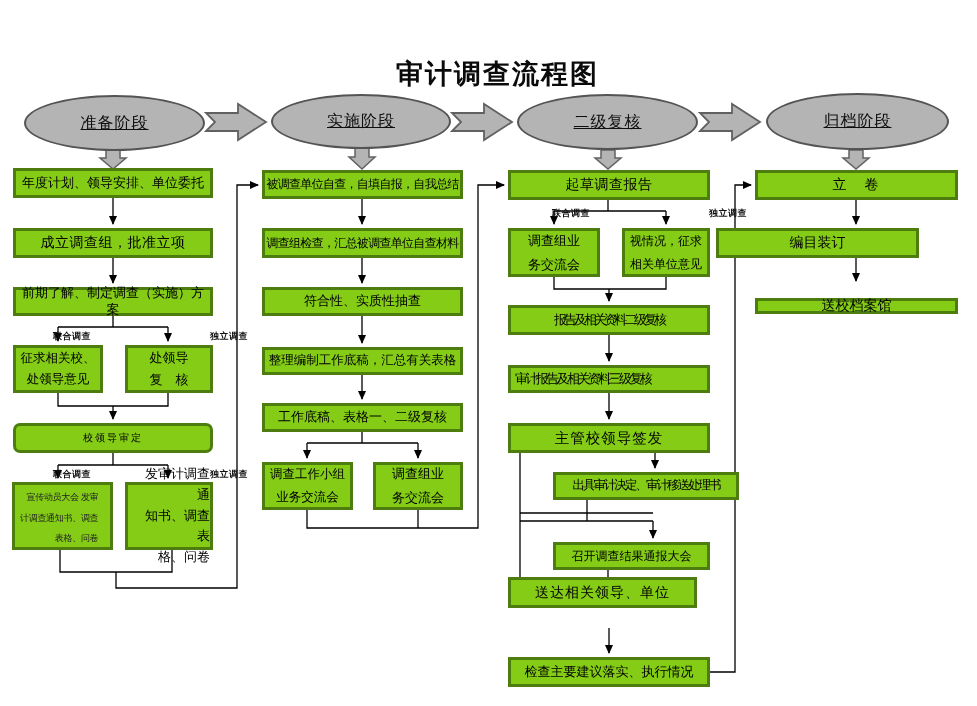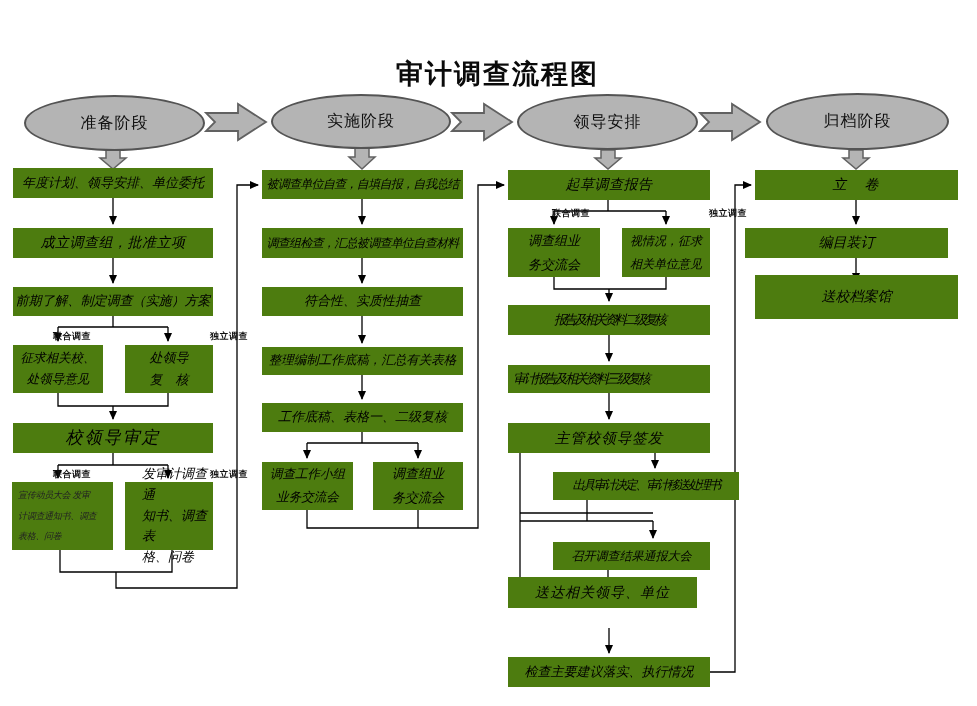--- a/index.html
+++ b/index.html
@@ -2,27 +2,27 @@
 <html><head>
 <meta charset="utf-8">
 <style>
   html,body{margin:0;padding:0;background:#fff;}
   #canvas{position:relative;width:977px;height:706px;background:#ffffff;overflow:hidden;
           font-family:"Liberation Sans",sans-serif;color:#000;}
   #title{position:absolute;left:9px;top:56px;width:977px;text-align:center;
          font-size:27px;font-weight:bold;letter-spacing:2px;color:#0a0a0a;}
   .ellipse{position:absolute;background:#b4b4b4;border:2px solid #545454;border-radius:50%;
            display:flex;align-items:center;justify-content:center;box-sizing:border-box;}
-  .ellipse span{font-size:16px;letter-spacing:1px;color:#0f0f0f;}
-  .box{position:absolute;background:#4d7c0f;border:1px solid #4d7c0f;box-sizing:border-box;
+  .ellipse span{font-size:16px;letter-spacing:1px;color:#0f0f0f;text-decoration:underline;}
+  .box{position:absolute;background:#84cc16;border:3px solid #4d7c0f;box-sizing:border-box;
        display:flex;align-items:center;justify-content:center;text-align:center;
-       white-space:pre-line;line-height:1.25;font-style:italic;}
-  .left{justify-content:flex-start;text-align:left;}
+       white-space:pre-line;line-height:1.25;}
+  .left{justify-content:flex-start;text-align:right;}
   .fs12{font-size:12px;} .fs125{font-size:12.5px;} .fs13{font-size:13px;}
-  .fs14{font-size:14px;} .fs145{font-size:14.5px;} .fs15{font-size:17px;}
+  .fs14{font-size:14px;} .fs145{font-size:14.5px;} .fs15{font-size:10px;border-radius:7px;}
   .ls05{letter-spacing:.5px;} .ls1{letter-spacing:1px;} .ls2{letter-spacing:2px;}
   .lsn05{letter-spacing:-.7px;}
   .squeeze2{letter-spacing:-2px;} .squeeze25{letter-spacing:-2.6px;} .squeeze3{letter-spacing:-3px;}
   .lh16{line-height:1.6;} .lh17{line-height:1.7;} .lh18{line-height:1.8;}
   .lh185{line-height:1.85;} .lh19{line-height:1.9;}
   .pad4{padding-left:4px;} .pad8{padding-left:16px;}
   .tiny{font-size:9px;line-height:2.3;color:#222;padding:2px 0 0 5px;letter-spacing:-.3px;}
   .blabel{position:absolute;font-size:9px;font-weight:bold;letter-spacing:.5px;color:#111;padding-left:40px;}
   svg.layer{position:absolute;left:0;top:0;z-index:1;}
   .box,.ellipse,.blabel{z-index:2;}
@@ -110,21 +110,21 @@
     </g>
   </svg>
 
   <div class="ellipse" style="left:24px;top:95px;width:181px;height:56px">
     <span>准备阶段</span>
   </div>
   <div class="ellipse" style="left:271px;top:94px;width:180px;height:55px">
     <span>实施阶段</span>
   </div>
   <div class="ellipse" style="left:517px;top:94px;width:181px;height:56px">
-    <span>领导安排</span>
+    <span>二级复核</span>
   </div>
   <div class="ellipse" style="left:766px;top:93px;width:183px;height:57px">
     <span>归档阶段</span>
   </div>
 
   <div class="box fs13" style="left:13px;top:168px;width:200px;height:30px">年度计划、领导安排、单位委托</div>
   <div class="box fs14 ls05" style="left:13px;top:228px;width:200px;height:30px">成立调查组，批准立项</div>
   <div class="box fs13" style="left:13px;top:287px;width:200px;height:29px">前期了解、制定调查（实施）方案</div>
   <div class="blabel" style="left:13px;top:330px">联合调查</div>
   <div class="blabel" style="left:170px;top:330px">独立调查</div>
@@ -161,16 +161,16 @@
 相关单位意见</div>
   <div class="box fs13 squeeze3" style="left:508px;top:305px;width:202px;height:30px">报告及相关资料二级复核</div>
   <div class="box fs13 squeeze25 left pad4" style="left:508px;top:365px;width:202px;height:28px">审计报告及相关资料三级复核</div>
   <div class="box fs145 ls1" style="left:508px;top:423px;width:202px;height:30px">主管校领导签发</div>
   <div class="box fs125 squeeze2" style="left:553px;top:472px;width:186px;height:28px">出具审计决定、审计移送处理书</div>
   <div class="box fs12" style="left:553px;top:542px;width:157px;height:28px">召开调查结果通报大会</div>
   <div class="box fs14 ls1" style="left:508px;top:577px;width:189px;height:31px">送达相关领导、单位</div>
   <div class="box fs13" style="left:508px;top:657px;width:202px;height:30px">检查主要建议落实、执行情况</div>
 
   <div class="box fs14 ls2" style="left:755px;top:170px;width:203px;height:30px">立　卷</div>
-  <div class="box fs14" style="left:745px;top:228px;width:203px;height:30px">编目装订</div>
-  <div class="box fs14" style="left:755px;top:275px;width:203px;height:44px">送校档案馆</div>
+  <div class="box fs14" style="left:716px;top:228px;width:203px;height:30px">编目装订</div>
+  <div class="box fs14" style="left:755px;top:298px;width:203px;height:16px">送校档案馆</div>
 
 </div>
 
 </body></html>

